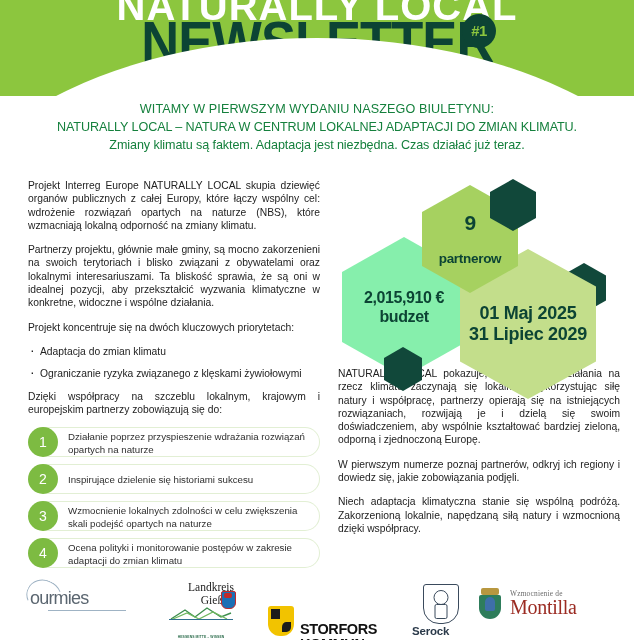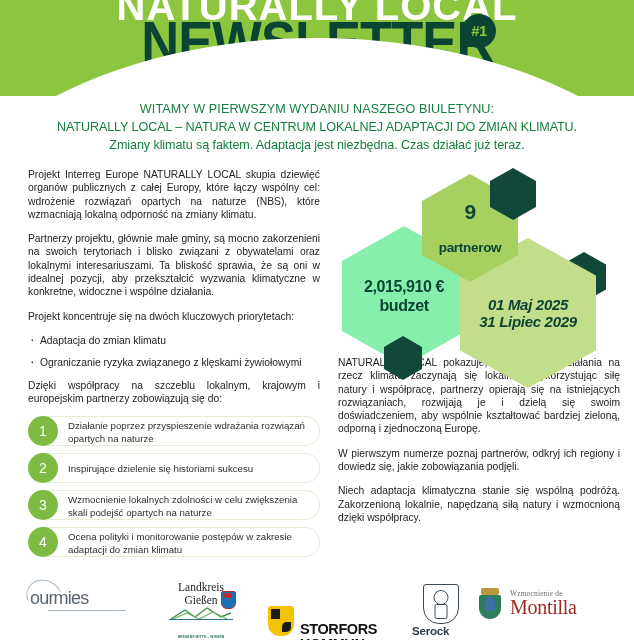--- a/index.html
+++ b/index.html
@@ -91,21 +91,21 @@
     line-height: 18px;
     font-family: "Liberation Sans", sans-serif;
   }
   .intro .l1 { font-weight: normal; letter-spacing: 0.1px; }
   .intro .l2 { font-weight: normal; letter-spacing: -0.1px; }
   .intro .l3 { font-weight: normal; letter-spacing: -0.1px; }
 
   
   .content {
     position: absolute;
-    top: 168px;
+    top: 179px;
     left: 0;
     width: 548px;
     height: 410px;
     padding-left: 24px;
   }
   .col-left {
     position: absolute;
     left: 28px;
     top: 0;
     width: 292px;
@@ -237,21 +237,21 @@
 
   .hex-dates {
     left: 122px;
     top: 70px;
     width: 136px;
     height: 150px;
     background: #C3DE8B;
     z-index: 2;
   }
   .hex-dates .hx-inner { color: #0C4434; font-weight: bold; }
-  .hex-dates .hx-d { font-size: 15px; display: block; letter-spacing: -0.3px; font-style: italic; }
+  .hex-dates .hx-d { font-size: 18px; display: block; letter-spacing: -0.3px; }
   .hex-dates .hx-rule {
     width: 54px;
     height: 1.5px;
     background: #0C4434;
     margin: 8px auto;
     opacity: 0.55;
   }
 
   .hex-dark {
     background: #11483A;
@@ -304,21 +304,21 @@
     background: #9FB3C4;
   }
 
   .logo-landkreis { left: 168px; top: 5px; width: 66px; text-align: center; }
   .lk-name {
     font-family: "Liberation Serif", serif;
     font-size: 11.5px;
     color: #1B1B1B;
     line-height: 12.5px;
     display: block;
-    text-align: center;
+    text-align: right;
   }
   .lk-crest {
     position: absolute;
     right: -2px;
     top: 10px;
     width: 13px;
     height: 16px;
     background: #1B6FB5;
     border-radius: 2px 2px 6px 6px;
     border: 1px solid #C22A2A;

